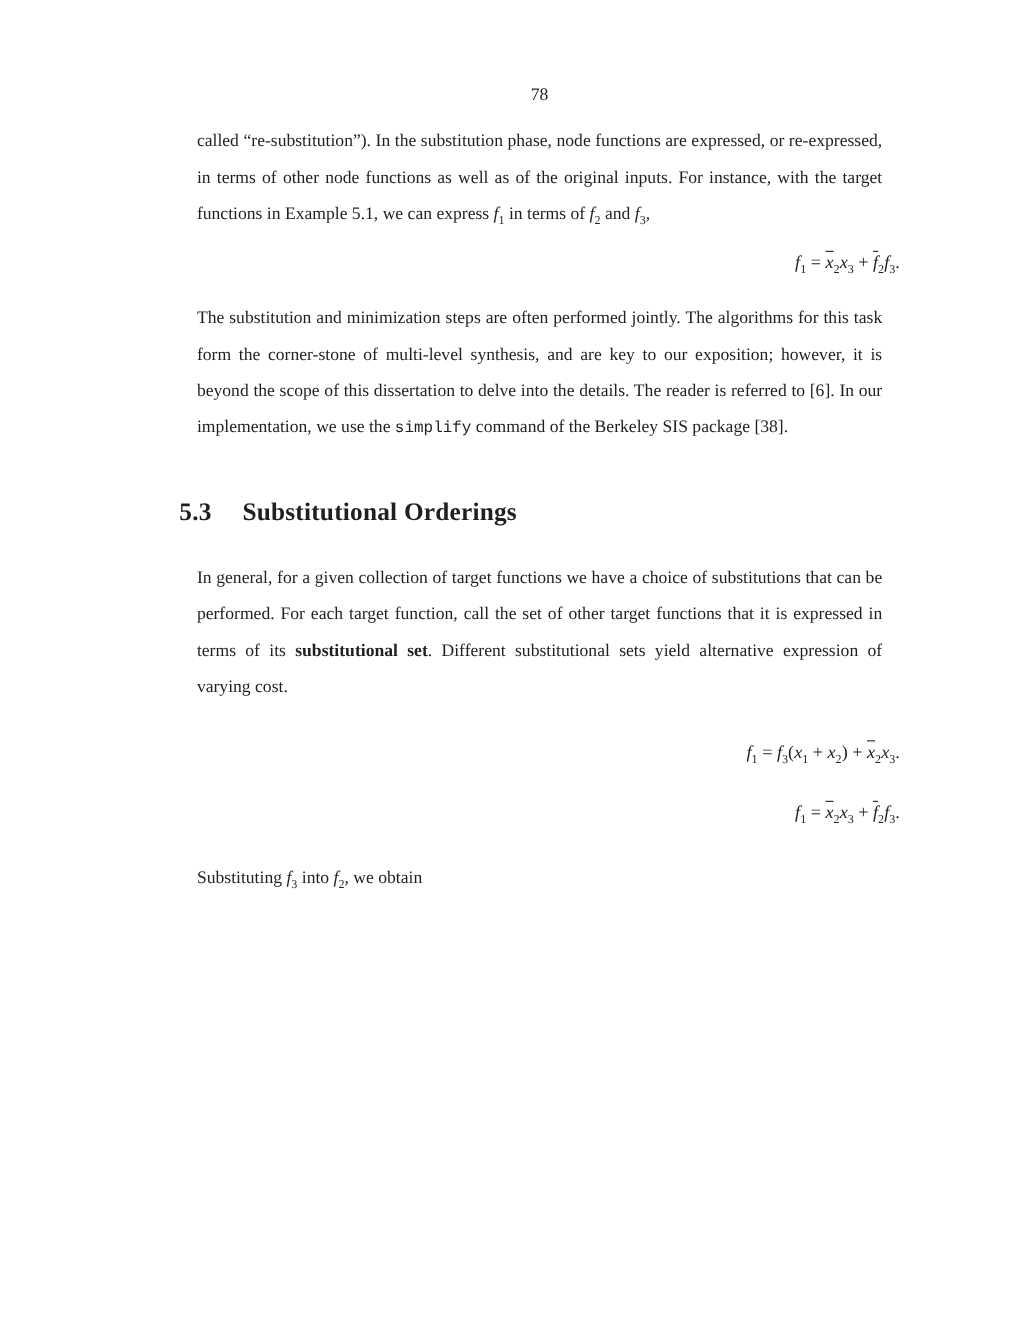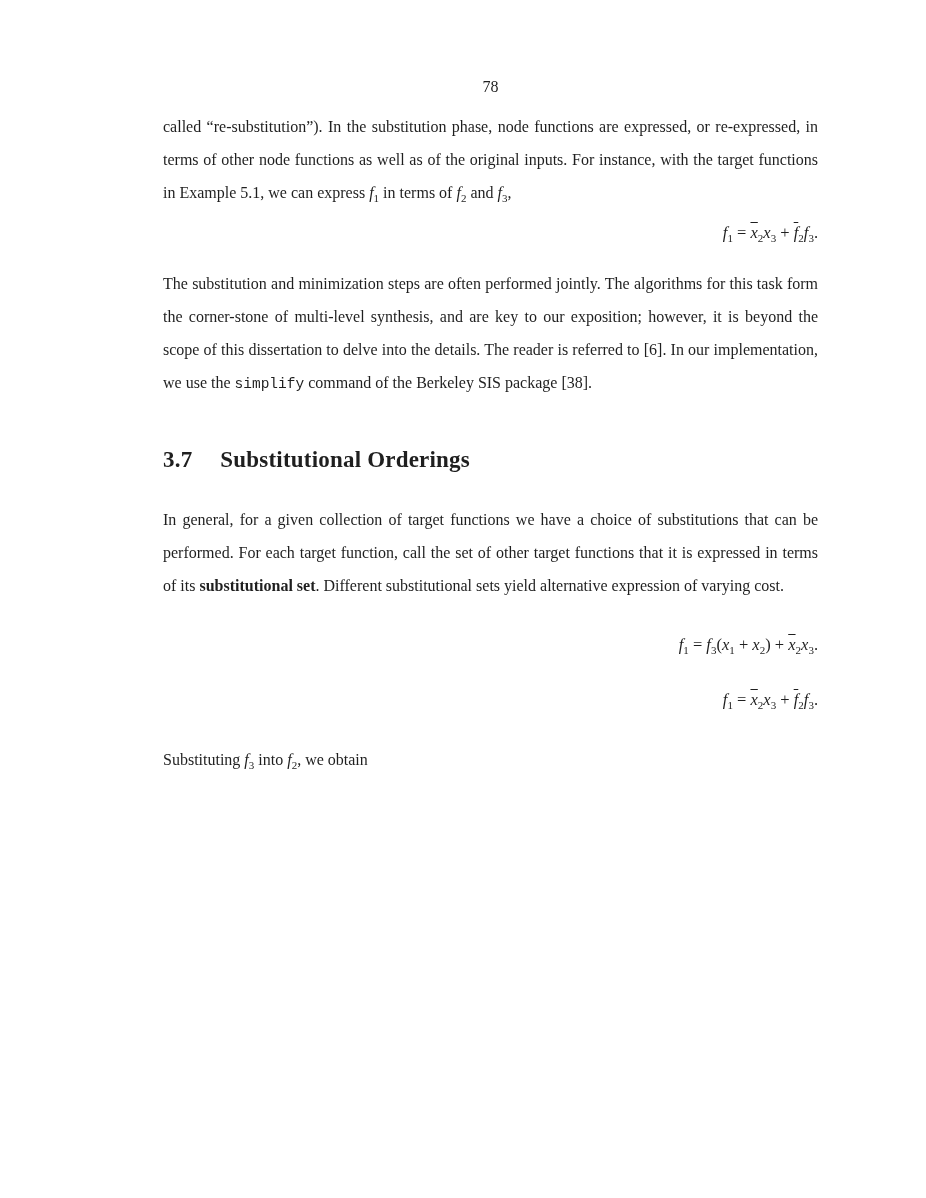--- a/index.html
+++ b/index.html
@@ -25,21 +25,21 @@
   }
   .page-number {
     text-align: center;
     font-size: 16px;
     margin-bottom: 14px;
   }
   p.body {
     font-size: 16px;
     line-height: 33px;
     text-align: justify;
-    margin: 0;
+    margin: 16px;
   }
   p.body.indent {
     text-indent: 28px;
   }
   .mvar {
     font-style: italic;
   }
   .mvar.bar {
     text-decoration: overline;
   }
@@ -82,21 +82,21 @@
 
     <div class="page-number">78</div>
 
     <p class="body">called “re-substitution”). In the substitution phase, node functions are expressed, or re-expressed, in terms of other node functions as well as of the original inputs. For instance, with the target functions in Example 5.1, we can express <span class="mvar">f</span><sub>1</sub> in terms of <span class="mvar">f</span><sub>2</sub> and <span class="mvar">f</span><sub>3</sub>,</p>
 
     <div class="equation"><span class="mvar">f</span><sub>1</sub> = <span class="mvar bar">x</span><sub>2</sub><span class="mvar">x</span><sub>3</sub> + <span class="mvar bar">f</span><sub>2</sub><span class="mvar">f</span><sub>3</sub>.</div>
 
     <p class="body">The substitution and minimization steps are often performed jointly. The algorithms for this task form the corner-stone of multi-level synthesis, and are key to our exposition; however, it is beyond the scope of this dissertation to delve into the details. The reader is referred to [6]. In our implementation, we use the <span class="tt">simplify</span> command of the Berkeley SIS package [38].</p>
 
     <h2 class="section-heading">
-      <span class="section-number">3.7</span><span class="section-title">Substitutional Orderings</span>
+      <span class="section-number">5.3</span><span class="section-title">Substitutional Orderings</span>
     </h2>
 
     <p class="body">In general, for a given collection of target functions we have a choice of substitutions that can be performed. For each target function, call the set of other target functions that it is expressed in terms of its <b>substitutional set</b>. Different substitutional sets yield alternative expression of varying cost.</p>
 
 
     <div class="equation spaced"><span class="mvar">f</span><sub>1</sub> = <span class="mvar">f</span><sub>3</sub>(<span class="mvar">x</span><sub>1</sub> + <span class="mvar">x</span><sub>2</sub>) + <span class="mvar bar">x</span><sub>2</sub><span class="mvar">x</span><sub>3</sub>.</div>
 
 
     <div class="equation spaced"><span class="mvar">f</span><sub>1</sub> = <span class="mvar bar">x</span><sub>2</sub><span class="mvar">x</span><sub>3</sub> + <span class="mvar bar">f</span><sub>2</sub><span class="mvar">f</span><sub>3</sub>.</div>
 

